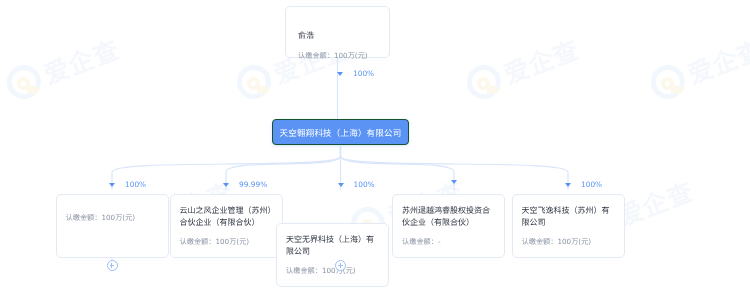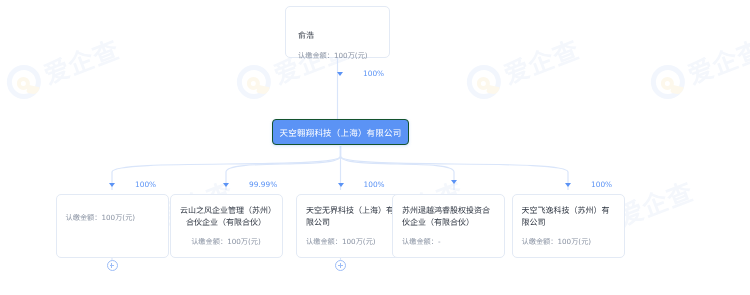--- a/index.html
+++ b/index.html
@@ -146,21 +146,21 @@
   }
   .node-root .node-name { font-size: 8px; }
   .node-root .node-amount { margin-top: 8px; }
 
   
   .pct {
     position: absolute;
     z-index: 3;
     display: flex;
     align-items: center;
-    gap: 20px;
+    gap: 10px;
     font-size: 7.4px;
     color: #5b93f5;
     white-space: nowrap;
     font-family: "DejaVu Sans", "Liberation Sans", sans-serif;
   }
   .pct .tri {
     width: 0; height: 0;
     border-left: 3px solid transparent;
     border-right: 3px solid transparent;
     border-top: 4px solid #5b93f5;
@@ -296,29 +296,29 @@
         <span>100%</span>
       </div>
       <div class="node node-child" style="left: 55.5px;">
         <div class="node-amount"><span>认缴金额：</span><span>100万(元)</span></div>
       </div>
       <div class="expand" style="left: 106.5px; top: 260px;"></div>
       <div class="pct" style="left: 223px; top: 180px;">
         <span class="tri"></span>
         <span>99.99%</span>
       </div>
-      <div class="node node-child" style="left: 169.5px; text-align: center;">
+      <div class="node node-child" style="left: 169.5px;">
         <div class="node-name">云山之风企业管理（苏州）合伙企业（有限合伙）</div>
         <div class="node-amount"><span>认缴金额：</span><span>100万(元)</span></div>
       </div>
       <div class="pct" style="left: 337.5px; top: 180px;">
         <span class="tri"></span>
         <span>100%</span>
       </div>
-      <div class="node node-child" style="left: 296px;">
+      <div class="node node-child" style="left: 276px; margin-top: 29px;">
         <div class="node-name">天空无界科技（上海）有限公司</div>
         <div class="node-amount"><span>认缴金额：</span><span>100万(元)</span></div>
       </div>
       <div class="expand" style="left: 335px; top: 260px;"></div>
       <div class="pct" style="left: 451px; top: 180px;">
         <span class="tri"></span>
         <span></span>
       </div>
       <div class="node node-child" style="left: 392px;">
         <div class="node-name">苏州逯越鸿睿股权投资合伙企业（有限合伙）</div>

